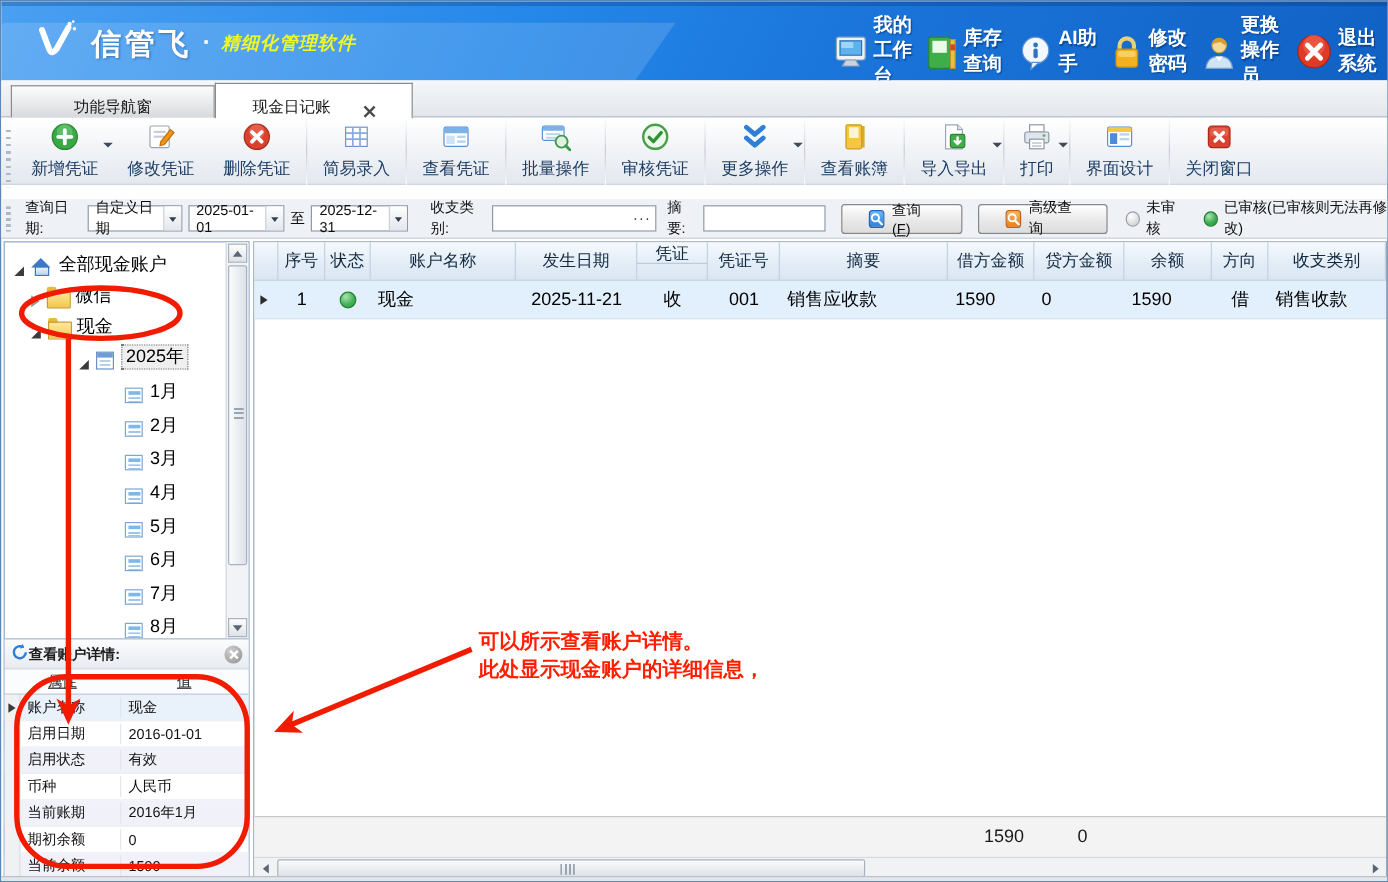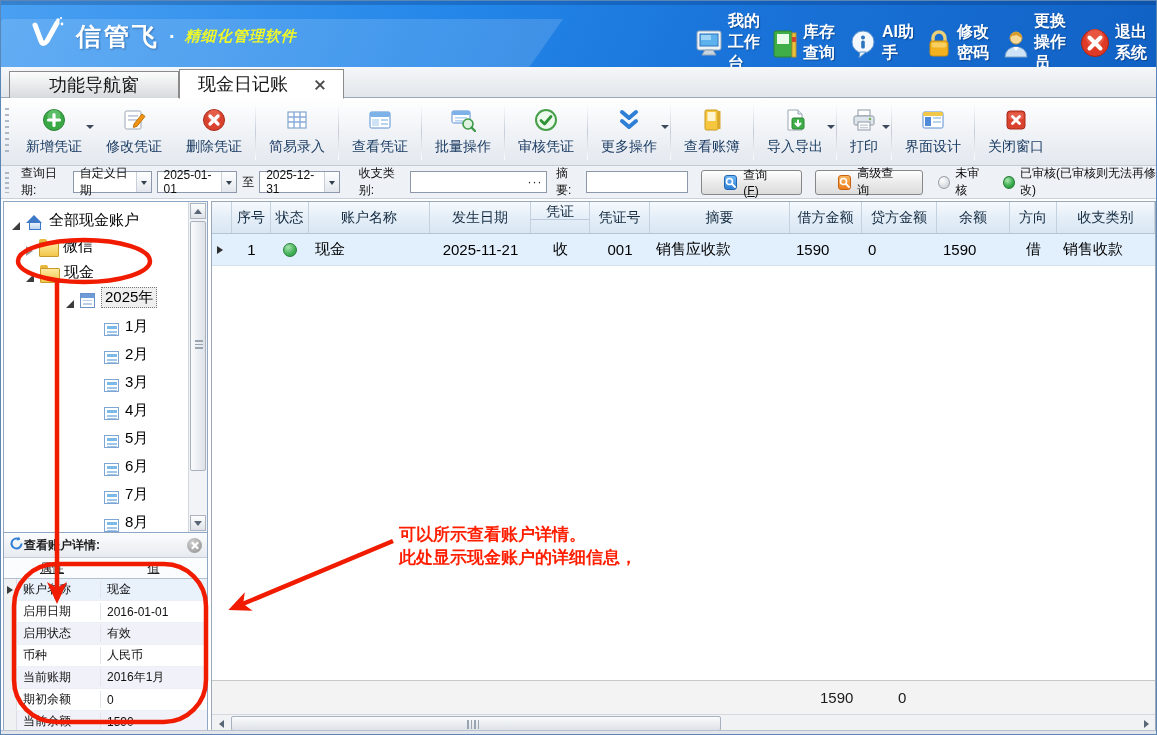--- a/index.html
+++ b/index.html
@@ -18,32 +18,32 @@
   .brand-dot { color:#fff; font-size:20px; font-weight:bold; }
   .brand-tagline { color:#eef829; font-size:15px; font-weight:bold; font-style:italic; letter-spacing:1px; }
   .header-actions { position:absolute; right:2px; top:10px; display:flex; z-index:2; }
   .h-action { width:77px; display:flex; flex-direction:row; align-items:center; gap:4px;
     color:#fff; font-size:16px; font-weight:bold; cursor:pointer; text-shadow:1px 1px 1px rgba(0,40,90,.5); }
   .h-action .hicon { height:32px; display:flex; align-items:flex-end; justify-content:center; }
 
   
   .tabstrip { position:absolute; top:66px; left:0; width:1157px; height:31px;
     background:linear-gradient(#f5f7f9,#e2e6eb); border-bottom:1px solid #9aa8ba; }
-  .tab { position:absolute; display:flex; align-items:center; justify-content:center; gap:26px;
-    font-size:18px; color:#161616; cursor:pointer; }
+  .tab { position:absolute; display:flex; align-items:flex-end; justify-content:center; gap:26px;
+    font-size:13px; color:#161616; cursor:pointer; }
   .tab.inactive { left:8px; top:4px; width:170px; height:27px;
     background:linear-gradient(#fcfcfc,#d7dadd); border:1px solid #8b8b8b; border-bottom:none; }
   .tab.active { left:178px; top:2px; width:165px; height:30px; background:#fff;
     border:1px solid #8b8b8b; border-bottom:1px solid #fff; z-index:3; }
   .tab-close { position:relative; width:11px; height:11px; display:inline-block; }
   .tab-close::before,.tab-close::after { content:""; position:absolute; left:5px; top:0; width:1.6px; height:12px; background:#4a4a4a; }
   .tab-close::before { transform:rotate(45deg);} .tab-close::after { transform:rotate(-45deg);}
 
   
-  .toolbar { position:absolute; top:97px; left:0; width:1157px; height:68px;
+  .toolbar { position:absolute; top:97px; left:0; width:1157px; height:56px;
     background:linear-gradient(#ffffff,#eef1f5 60%,#e3e8ef); border-bottom:1px solid #c3cbd5;
     display:flex; align-items:center; padding-left:13px; }
   .tb-grip { position:absolute; left:4px; top:10px; width:4px; height:48px;
     background:repeating-linear-gradient(#aeb8c6 0 2px, transparent 2px 6px); }
   .tb-item { position:relative; display:flex; flex-direction:column; align-items:center; justify-content:center;
     gap:5px; padding:0 12px; height:62px; color:#1c3d63; font-size:14px; white-space:nowrap; cursor:pointer; }
   .tb-item .ticon { height:26px; display:flex; align-items:center; }
   .tb-sep { width:1px; height:56px; margin:0 1px; background:linear-gradient(#fdfdfd,#c5cdd8 50%,#fdfdfd); }
   .tb-caret { position:absolute; right:0px; top:24px; width:0; height:0;
     border:4px solid transparent; border-top:5px solid #3c4document; border-top-color:#3c4a5c; }

